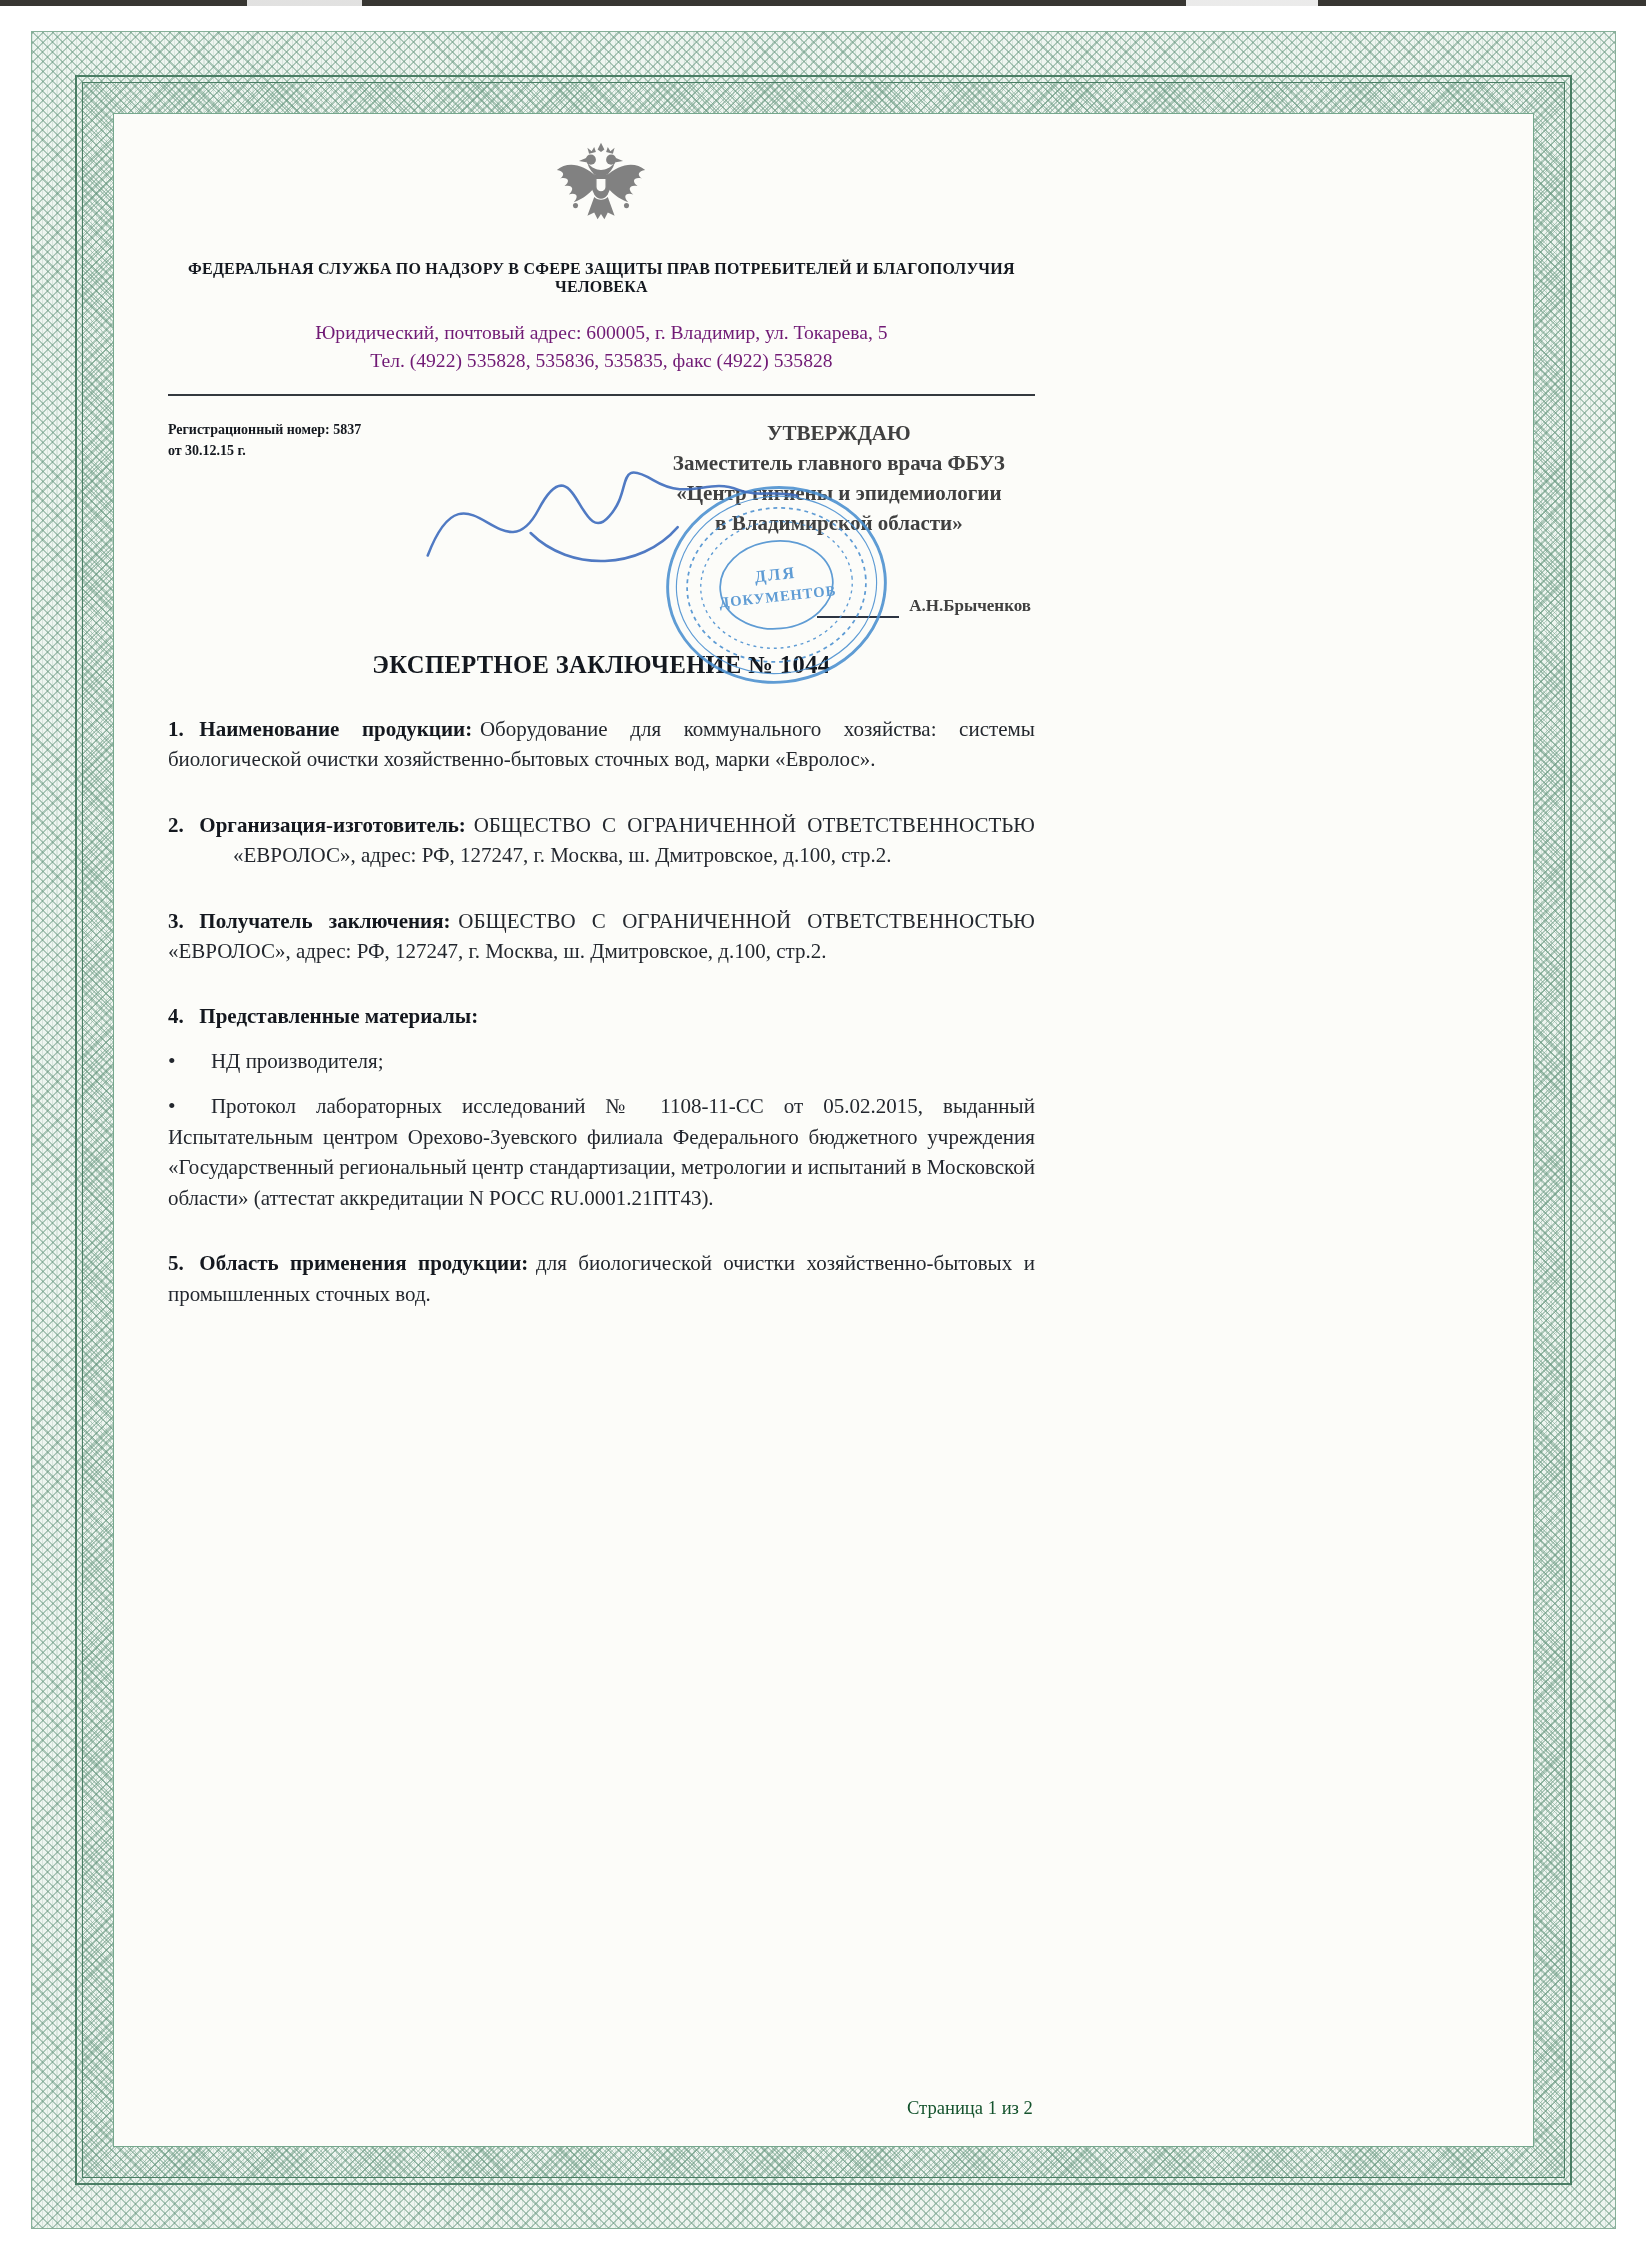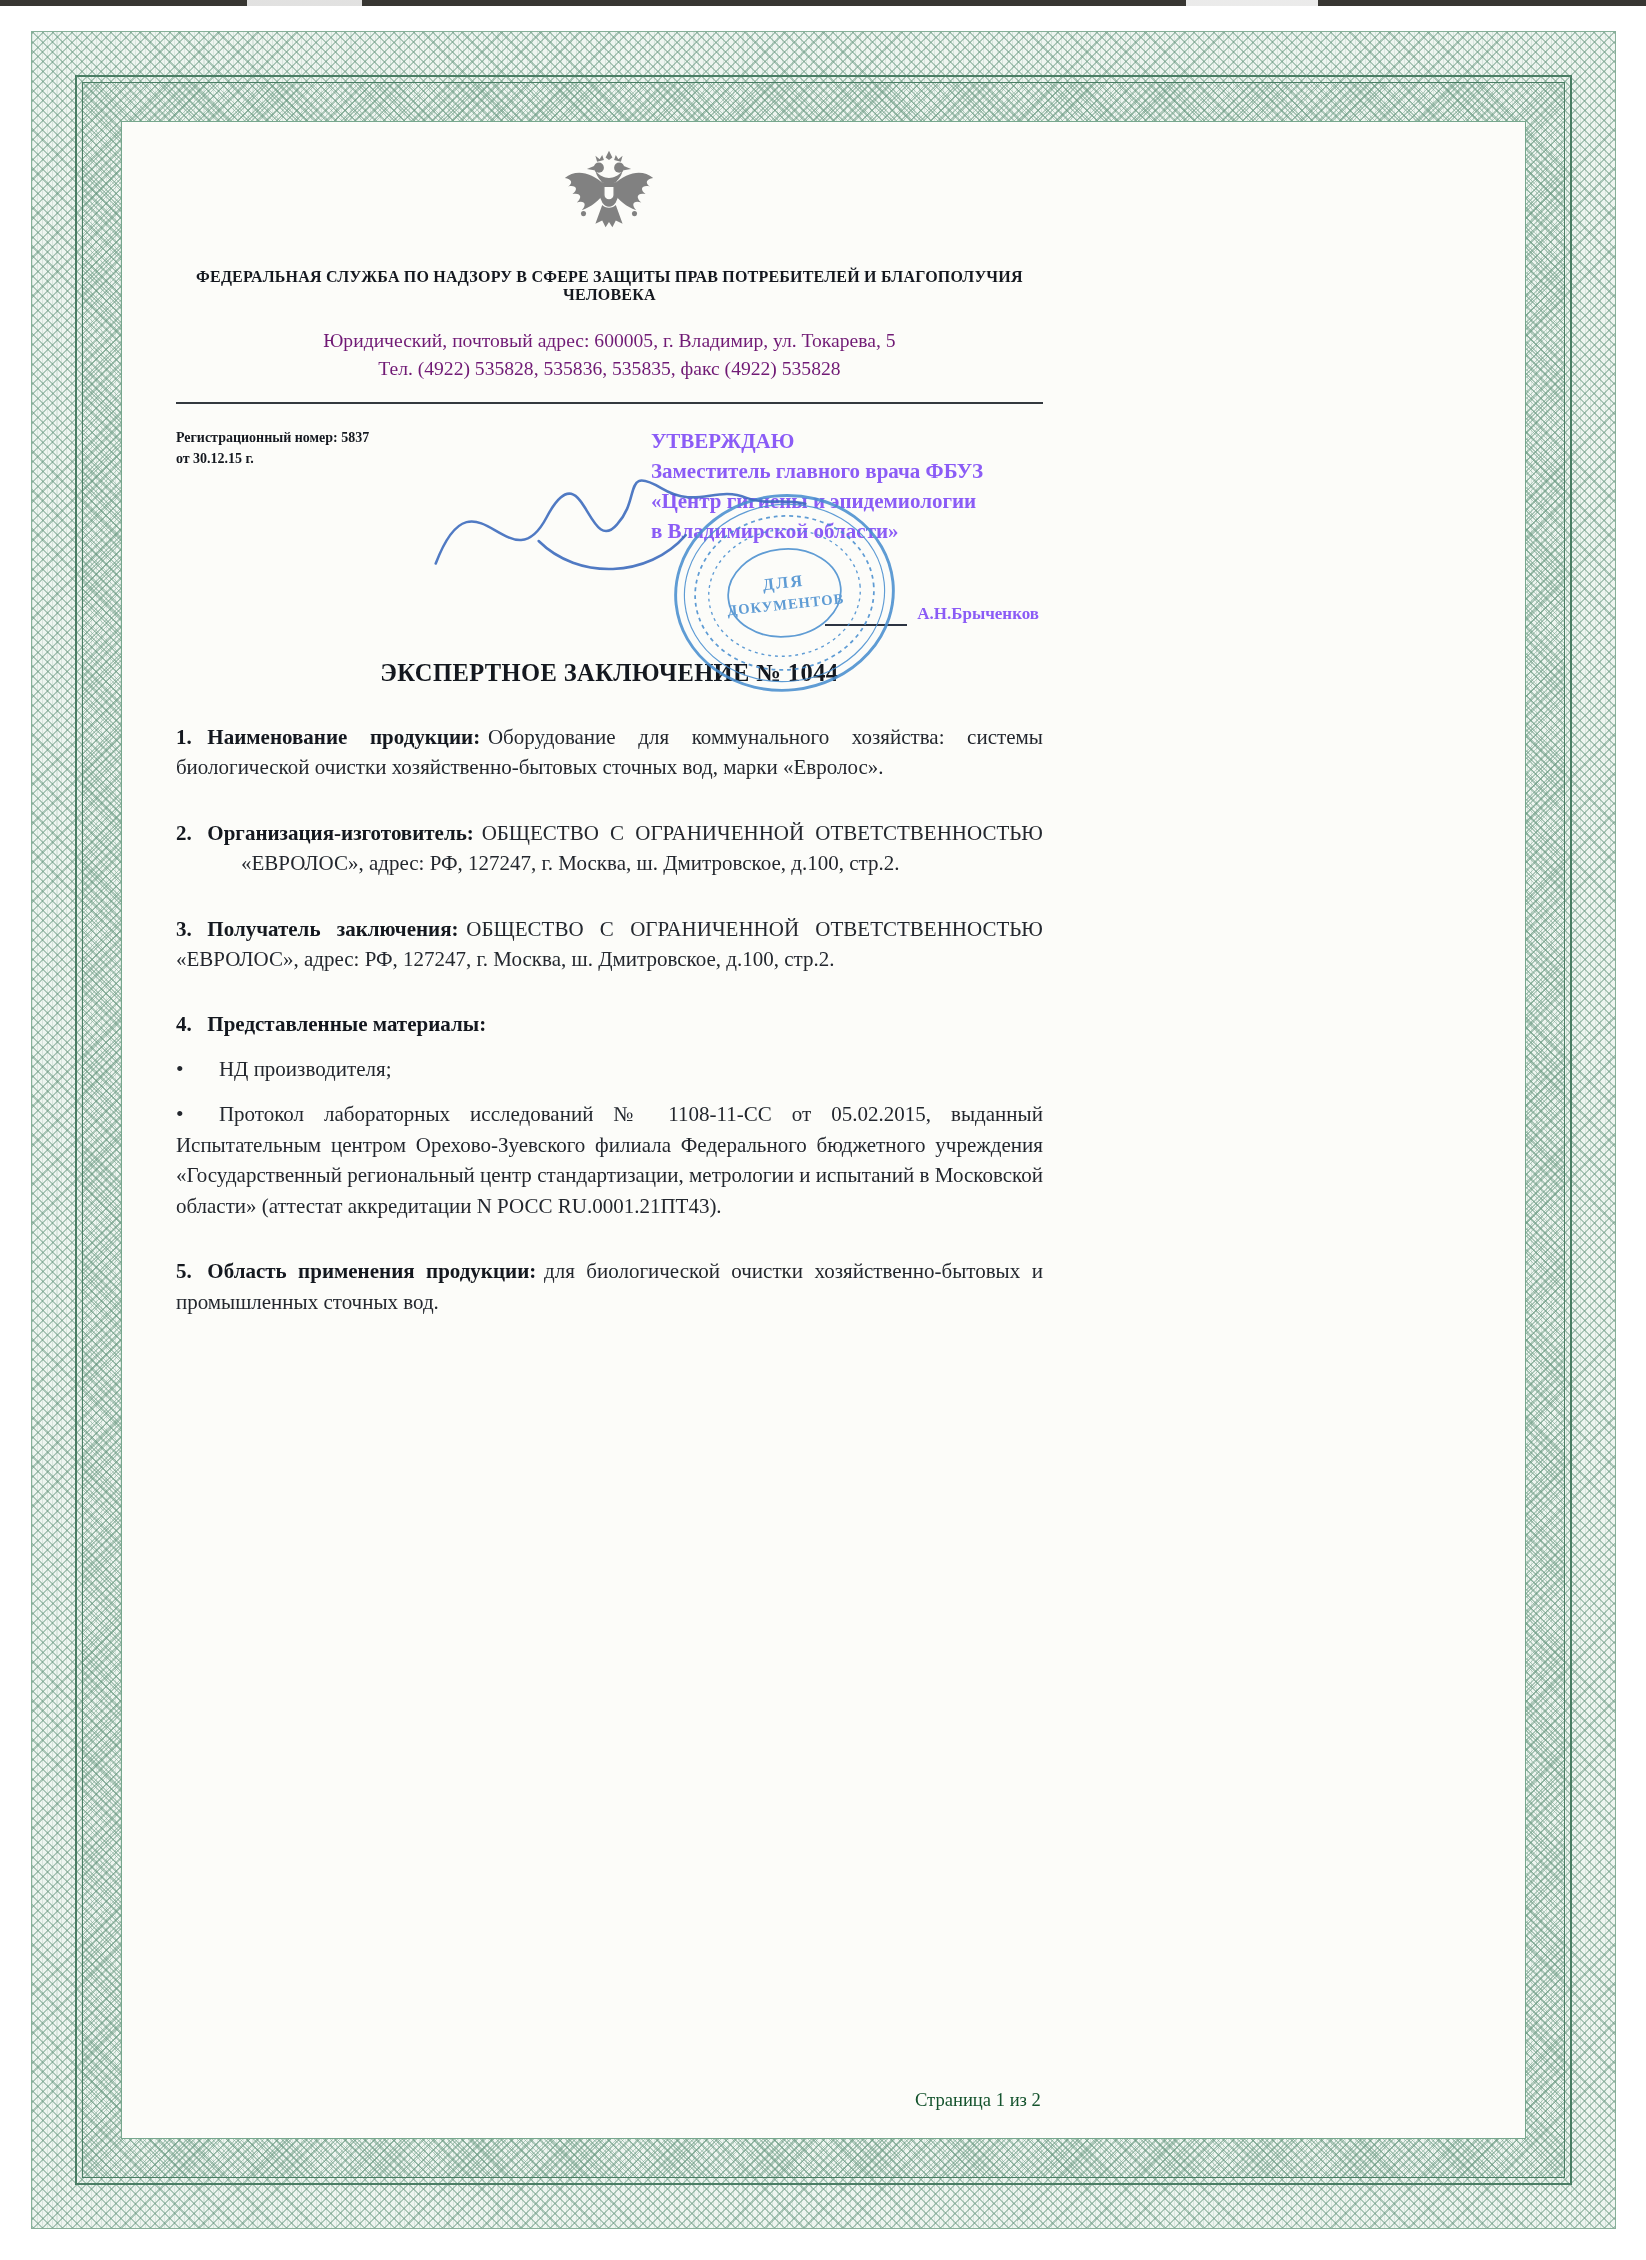--- a/index.html
+++ b/index.html
@@ -14,21 +14,21 @@
 
   
   .band { position:absolute; inset:31px; padding:43px;
     background-color:#eef5f0;
     background-image:
       repeating-linear-gradient(45deg,  rgba(104,152,128,.50) 0 1.5px, transparent 1.5px 6.9px),
       repeating-linear-gradient(-45deg, rgba(104,152,128,.50) 0 1.5px, transparent 1.5px 6.9px),
       repeating-linear-gradient(90deg,  rgba(104,152,128,.16) 0 1px, transparent 1px 4.9px);
     border:1px solid #87b099; }
   .rule-a { height:100%; border:2.9px solid #4a7d64; padding:4.9px; }
-  .rule-b { height:100%; border:1.5px solid #4a7d64; padding:38px;
+  .rule-b { height:100%; border:1.5px solid #4a7d64; padding:30px;
     background-image:
       repeating-linear-gradient(45deg,  rgba(104,152,128,.42) 0 1px, transparent 1px 4.9px),
       repeating-linear-gradient(-45deg, rgba(104,152,128,.42) 0 1px, transparent 1px 4.9px); }
   .sheet { height:100%; background:#fcfcf9; border:1px solid #76a78d; position:relative;
     display:flex; flex-direction:column; padding:19.6px 0 27.4px 54px; }
 
   .doc { width:867px; }
 
   
   .eagle { display:block; width:102px; height:auto; margin:7.8px auto 0 auto; }
@@ -36,21 +36,21 @@
   
   .agency { margin-top:23.5px; text-align:center; font-weight:bold; font-size:16px; letter-spacing:0.2px; color:#14181f; }
   .orgname { margin-top:27.4px; text-align:center; font-weight:bold; font-size:24.5px; line-height:1.34; letter-spacing:0.3px; color:#14181f; }
   .addr { text-align:center; font-size:19.6px; line-height:1.4; color:#701a75; }
   .addr.first { margin-top:23.5px; }
   .rule { border:none; border-top:2px solid #34393f; margin:19.6px 0 0 0; }
 
   
   .zone { position:relative; margin-top:23.5px; display:flex; justify-content:space-between; }
   .reg { font-weight:bold; font-size:14px; line-height:1.5; color:#14181f; }
-  .appr { width:392px; font-weight:bold; font-size:21px; line-height:1.42; color:#8b5cf6; }
+  .appr { width:392px; text-align:center; font-weight:bold; font-size:21px; line-height:1.42; color:#404040; }
   .signer-row { margin-top:55px; display:flex; align-items:flex-end; justify-content:flex-end; gap:9.8px; padding-right:3.9px; }
   .sig-line { display:inline-block; width:82px; border-bottom:2px solid #2c3442; height:17.6px; }
   .signer { font-weight:bold; font-size:17px; }
 
   .stamp { position:absolute; left:482px; top:54px; width:253px; z-index:5; pointer-events:none; opacity:.88; transform:rotate(-6deg); }
   .signature { position:absolute; left:245px; top:13.7px; width:402px; z-index:6; pointer-events:none; opacity:.9; }
 
   
   .title { position:relative; z-index:1; margin-top:33px; text-align:center; font-size:24.5px; font-weight:bold; letter-spacing:0.4px; color:#14181f; }
 

